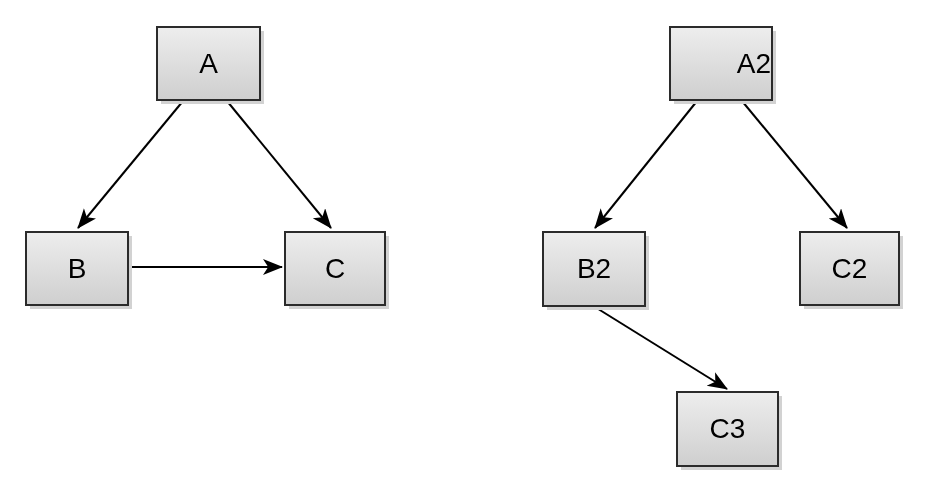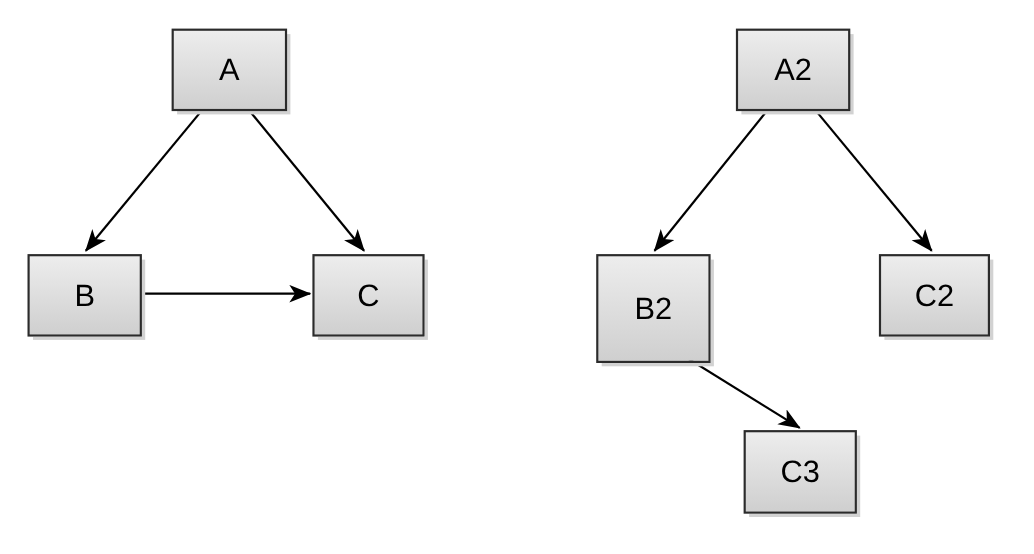--- a/index.html
+++ b/index.html
@@ -69,24 +69,24 @@
   <div id="nodes">
       <div class="node" style="left: 156px; top: 26px; width: 105px; height: 75px; border-color: rgb(43, 43, 43); background-image: linear-gradient(rgb(237, 237, 237) 0%, rgb(207, 207, 207) 100%); box-shadow: rgb(210, 210, 210) 4px 4px 0px -1px;">
         <span class="node-label" style="color: rgb(0, 0, 0);">A</span>
       </div>
       <div class="node" style="left: 25px; top: 231px; width: 104px; height: 75px; border-color: rgb(43, 43, 43); background-image: linear-gradient(rgb(237, 237, 237) 0%, rgb(207, 207, 207) 100%); box-shadow: rgb(210, 210, 210) 4px 4px 0px -1px;">
         <span class="node-label" style="color: rgb(0, 0, 0);">B</span>
       </div>
       <div class="node" style="left: 284px; top: 231px; width: 102px; height: 75px; border-color: rgb(43, 43, 43); background-image: linear-gradient(rgb(237, 237, 237) 0%, rgb(207, 207, 207) 100%); box-shadow: rgb(210, 210, 210) 4px 4px 0px -1px;">
         <span class="node-label" style="color: rgb(0, 0, 0);">C</span>
       </div>
-      <div class="node" style="left: 669px; top: 26px; width: 104px; height: 75px; border-color: rgb(43, 43, 43); background-image: linear-gradient(rgb(237, 237, 237) 0%, rgb(207, 207, 207) 100%); box-shadow: rgb(210, 210, 210) 4px 4px 0px -1px;">
+      <div class="node" style="left: 669px; top: 26px; width: 104px; height: 75px; border-color: rgb(43, 43, 43); background-image: linear-gradient(rgb(237, 237, 237) 0%, rgb(207, 207, 207) 100%); box-shadow: rgb(210, 210, 210) 4px 4px 0px -1px; justify-content: flex-end;">
         <span class="node-label" style="color: rgb(0, 0, 0);">A2</span>
       </div>
-      <div class="node" style="left: 542px; top: 231px; width: 104px; height: 99px; border-color: rgb(43, 43, 43); background-image: linear-gradient(rgb(237, 237, 237) 0%, rgb(207, 207, 207) 100%); box-shadow: rgb(210, 210, 210) 4px 4px 0px -1px;">
+      <div class="node" style="left: 542px; top: 231px; width: 104px; height: 76px; border-color: rgb(43, 43, 43); background-image: linear-gradient(rgb(237, 237, 237) 0%, rgb(207, 207, 207) 100%); box-shadow: rgb(210, 210, 210) 4px 4px 0px -1px;">
         <span class="node-label" style="color: rgb(0, 0, 0);">B2</span>
       </div>
       <div class="node" style="left: 799px; top: 231px; width: 101px; height: 75px; border-color: rgb(43, 43, 43); background-image: linear-gradient(rgb(237, 237, 237) 0%, rgb(207, 207, 207) 100%); box-shadow: rgb(210, 210, 210) 4px 4px 0px -1px;">
         <span class="node-label" style="color: rgb(0, 0, 0);">C2</span>
       </div>
       <div class="node" style="left: 676px; top: 391px; width: 103px; height: 76px; border-color: rgb(43, 43, 43); background-image: linear-gradient(rgb(237, 237, 237) 0%, rgb(207, 207, 207) 100%); box-shadow: rgb(210, 210, 210) 4px 4px 0px -1px;">
         <span class="node-label" style="color: rgb(0, 0, 0); text-align: center;">C3</span>
       </div>
     </div>
 

